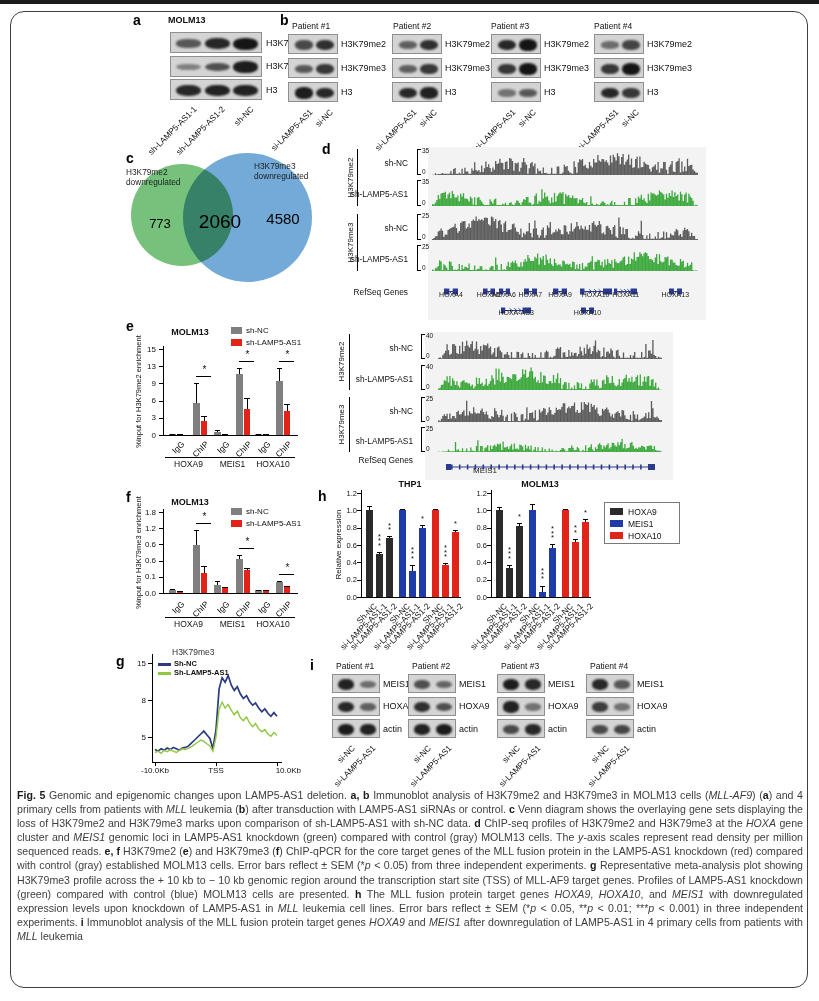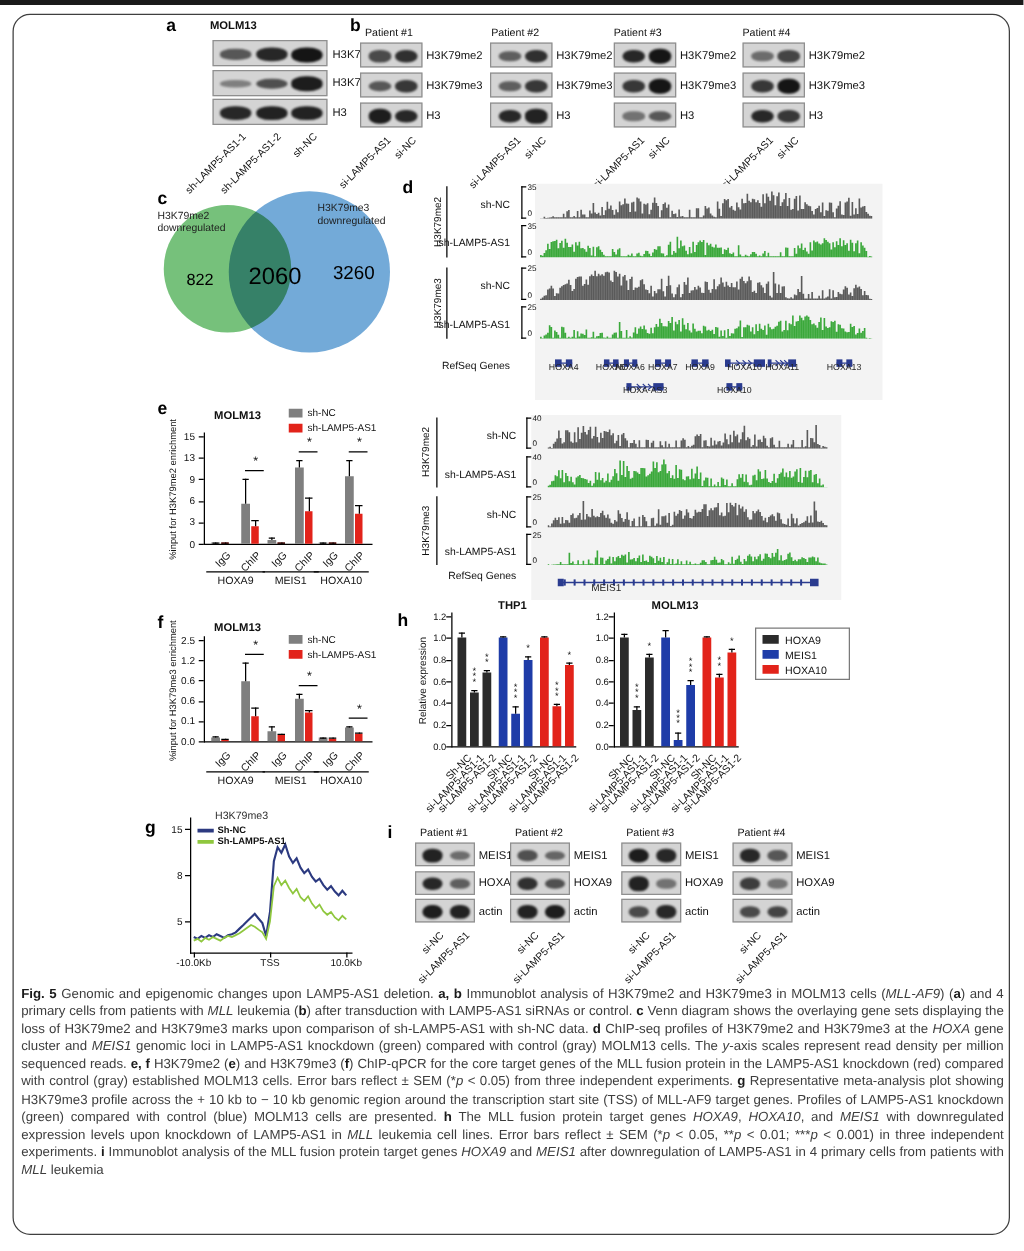--- a/index.html
+++ b/index.html
@@ -47,23 +47,23 @@
   <div class="panel-letter" style="left:310px;top:657px">i</div>
 
   <div id="panel-a-title">MOLM13</div>
 
   <div id="venn-left" class="venn-circle" style="background: rgb(118, 193, 123);"></div>
   <div id="venn-right" class="venn-circle" style="background: rgb(115, 170, 216);"></div>
   <div id="venn-left-label" class="venn-label prelines">H3K79me2
 downregulated</div>
   <div id="venn-right-label" class="venn-label prelines">H3K79me3
 downregulated</div>
-  <div id="venn-left-count" class="venn-count">822</div>
+  <div id="venn-left-count" class="venn-count">773</div>
   <div id="venn-overlap-count" class="venn-count">2060</div>
-  <div id="venn-right-count" class="venn-count">3260</div>
+  <div id="venn-right-count" class="venn-count">4580</div>
 
   <div id="caption"><span style="font-weight: bold; color: rgb(26, 26, 26);">Fig. 5</span><span> Genomic and epigenomic changes upon LAMP5-AS1 deletion. </span><span style="font-weight: bold; color: rgb(26, 26, 26);">a, b</span><span> Immunoblot analysis of H3K79me2 and H3K79me3 in MOLM13 cells (</span><span style="font-style: italic;">MLL-AF9</span><span>) (</span><span style="font-weight: bold; color: rgb(26, 26, 26);">a</span><span>) and 4 primary cells from patients with </span><span style="font-style: italic;">MLL</span><span> leukemia (</span><span style="font-weight: bold; color: rgb(26, 26, 26);">b</span><span>) after transduction with LAMP5-AS1 siRNAs or control. </span><span style="font-weight: bold; color: rgb(26, 26, 26);">c</span><span> Venn diagram shows the overlaying gene sets displaying the loss of H3K79me2 and H3K79me3 marks upon comparison of sh-LAMP5-AS1 with sh-NC data. </span><span style="font-weight: bold; color: rgb(26, 26, 26);">d</span><span> ChIP-seq profiles of H3K79me2 and H3K79me3 at the </span><span style="font-style: italic;">HOXA</span><span> gene cluster and </span><span style="font-style: italic;">MEIS1</span><span> genomic loci in LAMP5-AS1 knockdown (green) compared with control (gray) MOLM13 cells. The </span><span style="font-style: italic;">y</span><span>-axis scales represent read density per million sequenced reads. </span><span style="font-weight: bold; color: rgb(26, 26, 26);">e, f</span><span> H3K79me2 (</span><span style="font-weight: bold; color: rgb(26, 26, 26);">e</span><span>) and H3K79me3 (</span><span style="font-weight: bold; color: rgb(26, 26, 26);">f</span><span>) ChIP-qPCR for the core target genes of the MLL fusion protein in the LAMP5-AS1 knockdown (red) compared with control (gray) established MOLM13 cells. Error bars reflect ± SEM (*</span><span style="font-style: italic;">p</span><span> &lt; 0.05) from three independent experiments. </span><span style="font-weight: bold; color: rgb(26, 26, 26);">g</span><span> Representative meta-analysis plot showing H3K79me3 profile across the + 10 kb to − 10 kb genomic region around the transcription start site (TSS) of MLL-AF9 target genes. Profiles of LAMP5-AS1 knockdown (green) compared with control (blue) MOLM13 cells are presented. </span><span style="font-weight: bold; color: rgb(26, 26, 26);">h</span><span> The MLL fusion protein target genes </span><span style="font-style: italic;">HOXA9</span><span>, </span><span style="font-style: italic;">HOXA10</span><span>, and </span><span style="font-style: italic;">MEIS1</span><span> with downregulated expression levels upon knockdown of LAMP5-AS1 in </span><span style="font-style: italic;">MLL</span><span> leukemia cell lines. Error bars reflect ± SEM (*</span><span style="font-style: italic;">p</span><span> &lt; 0.05, **</span><span style="font-style: italic;">p</span><span> &lt; 0.01; ***</span><span style="font-style: italic;">p</span><span> &lt; 0.001) in three independent experiments. </span><span style="font-weight: bold; color: rgb(26, 26, 26);">i</span><span> Immunoblot analysis of the MLL fusion protein target genes </span><span style="font-style: italic;">HOXA9</span><span> and </span><span style="font-style: italic;">MEIS1</span><span> after downregulation of LAMP5-AS1 in 4 primary cells from patients with </span><span style="font-style: italic;">MLL</span><span> leukemia</span></div>
 <div class="blot-box" style="position: absolute; left: 170px; top: 32px; width: 92px; height: 21px;">
       <div class="band" style="left: 4.98px; top: 6.25px; width: 25px; height: 8.5px; opacity: 0.65;"></div>
       <div class="band" style="left: 33.5px; top: 5.025px; width: 25px; height: 10.95px; opacity: 0.9;"></div>
       <div class="band" style="left: 62.02px; top: 4.5px; width: 25px; height: 12px; opacity: 1;"></div>
     </div>
     <div style="position: absolute; left: 266px; top: 37.5px; font-size: 9px; white-space: nowrap;">H3K79me2</div>
     <div class="blot-box" style="position: absolute; left: 170px; top: 55.5px; width: 92px; height: 21px;">
       <div class="band" style="left: 4.98px; top: 7.3px; width: 25px; height: 6.4px; opacity: 0.44;"></div>
@@ -440,21 +440,21 @@
     <div style="position: absolute; left: 136px; top: 588.5px; width: 20px; text-align: right; font-size: 8px;">0.0</div>
     <div style="position: absolute; left: 159px; top: 576.8px; width: 4px; height: 1px; background: rgb(0, 0, 0);"></div>
     <div style="position: absolute; left: 136px; top: 572.3px; width: 20px; text-align: right; font-size: 8px;">0.1</div>
     <div style="position: absolute; left: 159px; top: 560.6px; width: 4px; height: 1px; background: rgb(0, 0, 0);"></div>
     <div style="position: absolute; left: 136px; top: 556.1px; width: 20px; text-align: right; font-size: 8px;">0.6</div>
     <div style="position: absolute; left: 159px; top: 544.4px; width: 4px; height: 1px; background: rgb(0, 0, 0);"></div>
     <div style="position: absolute; left: 136px; top: 539.9px; width: 20px; text-align: right; font-size: 8px;">0.6</div>
     <div style="position: absolute; left: 159px; top: 528.2px; width: 4px; height: 1px; background: rgb(0, 0, 0);"></div>
     <div style="position: absolute; left: 136px; top: 523.7px; width: 20px; text-align: right; font-size: 8px;">1.2</div>
     <div style="position: absolute; left: 159px; top: 512px; width: 4px; height: 1px; background: rgb(0, 0, 0);"></div>
-    <div style="position: absolute; left: 136px; top: 507.5px; width: 20px; text-align: right; font-size: 8px;">2.5</div>
+    <div style="position: absolute; left: 136px; top: 507.5px; width: 20px; text-align: right; font-size: 8px;">1.8</div>
     <div class="vlabel" style="position: absolute; left: 73px; top: 547.5px; width: 130px; font-size: 7.5px;">%input for H3K79me3 enrichment</div>
     <div style="position: absolute; left: 169px; top: 590.3px; width: 6.5px; height: 2.7px; background: rgb(127, 127, 127);"></div>
     <div style="position: absolute; left: 172px; top: 589.22px; width: 1px; height: 1.08px; background: rgb(0, 0, 0);"></div>
     <div style="position: absolute; left: 169.8px; top: 589.22px; width: 5.5px; height: 1px; background: rgb(0, 0, 0);"></div>
     <div style="position: absolute; left: 176.5px; top: 591.92px; width: 6.5px; height: 1.08px; background: rgb(226, 35, 26);"></div>
     <div style="position: absolute; left: 179.5px; top: 591.38px; width: 1px; height: 1px; background: rgb(0, 0, 0);"></div>
     <div style="position: absolute; left: 177.3px; top: 591.38px; width: 5.5px; height: 1px; background: rgb(0, 0, 0);"></div>
     <div class="rot-anchor" style="position: absolute; left: 179px; top: 599px;">
       <span>IgG</span>
     </div>
@@ -522,21 +522,21 @@
     <div style="position: absolute; left: 128px; top: 732.5px; width: 18px; text-align: right; font-size: 8px;">5</div>
     <div style="position: absolute; left: 148px; top: 700px; width: 4px; height: 1px; background: rgb(0, 0, 0);"></div>
     <div style="position: absolute; left: 128px; top: 695.5px; width: 18px; text-align: right; font-size: 8px;">8</div>
     <div style="position: absolute; left: 148px; top: 663px; width: 4px; height: 1px; background: rgb(0, 0, 0);"></div>
     <div style="position: absolute; left: 128px; top: 658.5px; width: 18px; text-align: right; font-size: 8px;">15</div>
     <div style="position: absolute; left: 155px; top: 762px; width: 1px; height: 4px; background: rgb(0, 0, 0);"></div>
     <div style="position: absolute; left: 131px; top: 766px; width: 48px; text-align: center; font-size: 8px;">-10.0Kb</div>
     <div style="position: absolute; left: 216px; top: 762px; width: 1px; height: 4px; background: rgb(0, 0, 0);"></div>
     <div style="position: absolute; left: 192px; top: 766px; width: 48px; text-align: center; font-size: 8px;">TSS</div>
     <div style="position: absolute; left: 277px; top: 762px; width: 1px; height: 4px; background: rgb(0, 0, 0);"></div>
-    <div style="position: absolute; left: 253px; top: 766px; width: 48px; text-align: center; font-size: 8px;">10.0Kb</div>
+    <div style="position: absolute; left: 253px; top: 766px; width: 48px; text-align: right; font-size: 8px;">10.0Kb</div>
     <div style="position: absolute; left: 153px; top: 648px; width: 132px; height: 116px;"><svg width="132" height="116">
         <polyline points="2.0,101.6 5.1,103.1 8.1,100.8 11.2,102.3 14.2,100.1 17.3,101.6 20.3,99.4 23.3,100.8 26.4,102.3 29.4,100.1 32.5,99.4 35.6,97.9 38.6,94.9 41.7,92.0 44.7,89.0 47.8,86.0 50.8,83.1 53.8,86.8 56.9,90.5 59.9,100.8 63.0,81.6 66.1,40.9 69.1,29.8 72.1,34.2 75.2,27.6 78.3,37.2 81.3,42.4 84.3,38.7 87.4,46.1 90.4,50.5 93.5,47.6 96.6,53.5 99.6,57.2 102.6,55.0 105.7,60.1 108.8,63.8 111.8,60.9 114.9,65.3 117.9,68.3 120.9,64.6 124.0,68.3" fill="none" stroke="#2c3a80" stroke-width="1.7"></polyline>
         <polyline points="2.0,104.5 5.1,103.1 8.1,105.3 11.2,102.3 14.2,103.8 17.3,101.6 20.3,103.1 23.3,104.5 26.4,102.3 29.4,100.8 32.5,101.6 35.6,100.1 38.6,98.6 41.7,96.4 44.7,94.2 47.8,92.0 50.8,93.4 53.8,95.7 56.9,97.9 59.9,103.1 63.0,89.0 66.1,60.9 69.1,54.2 72.1,60.1 75.2,56.4 78.3,62.4 81.3,66.8 84.3,63.1 87.4,69.8 90.4,72.7 93.5,69.0 96.6,74.9 99.6,78.6 102.6,75.7 105.7,80.9 108.8,83.8 111.8,81.6 114.9,86.0 117.9,88.3 120.9,84.6 124.0,87.5" fill="none" stroke="#8fc73e" stroke-width="1.4"></polyline>
       </svg></div>
     <div style="position: absolute; left: 158px; top: 663px; width: 13px; height: 2.5px; background: rgb(44, 58, 128);"></div>
     <div style="position: absolute; left: 174px; top: 659px; font-size: 7.5px; font-weight: bold; white-space: nowrap;">Sh-NC</div>
     <div style="position: absolute; left: 158px; top: 672px; width: 13px; height: 2.5px; background: rgb(143, 199, 62);"></div>
     <div style="position: absolute; left: 174px; top: 668px; font-size: 7.5px; font-weight: bold; white-space: nowrap;">Sh-LAMP5-AS1</div>
     <div style="position: absolute; left: 370px; top: 479px; width: 80px; text-align: center; font-size: 9px; font-weight: bold;">THP1</div>
     <div class="vlabel" style="position: absolute; left: 288px; top: 540px; width: 100px; font-size: 8px;">Relative expression</div>

